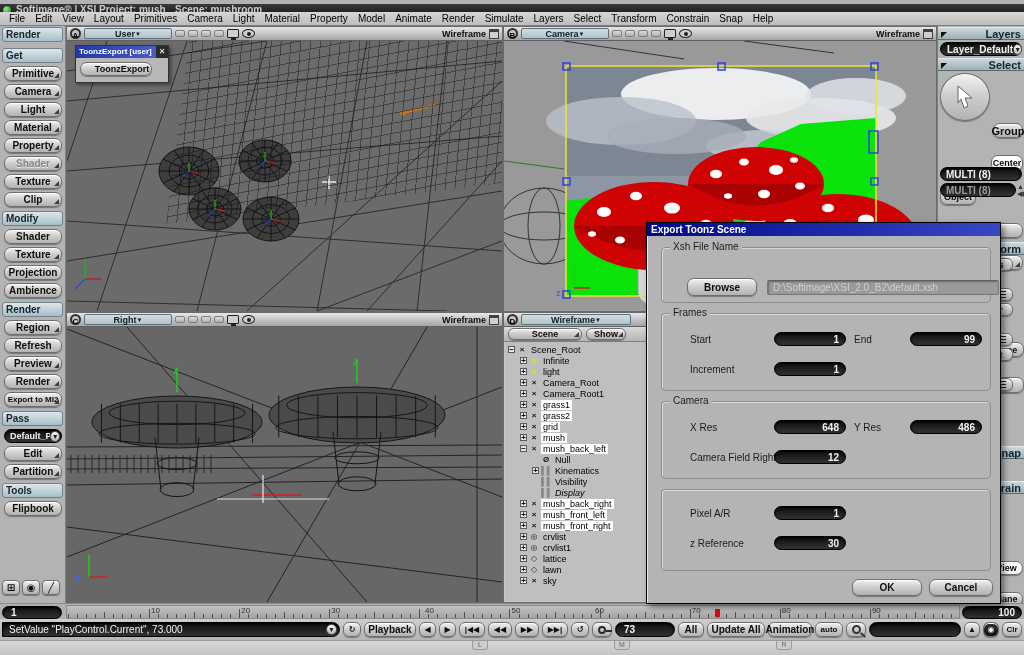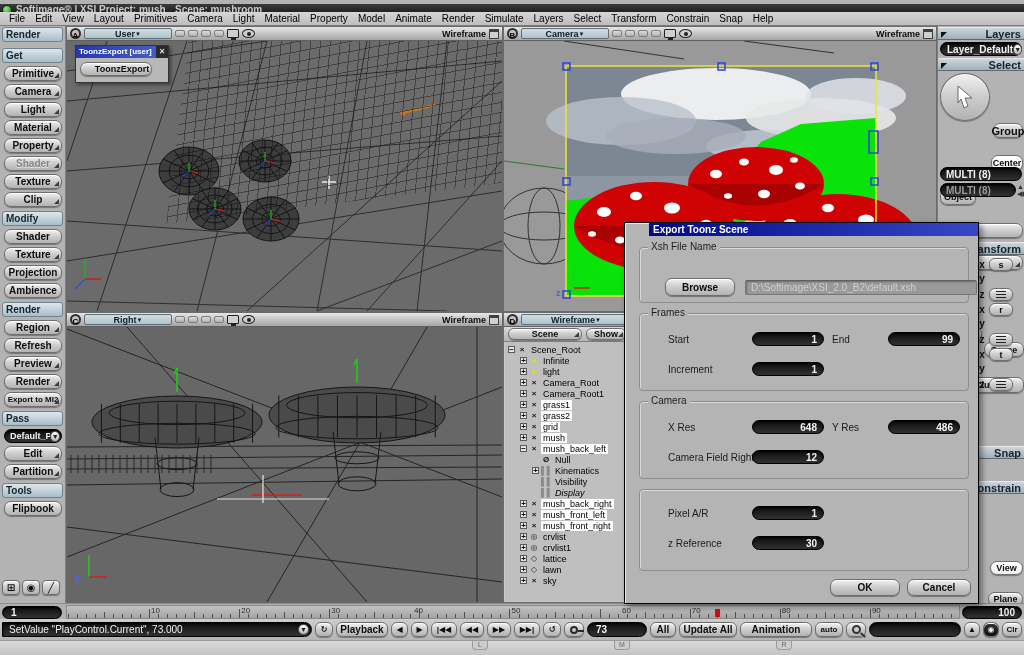--- a/index.html
+++ b/index.html
@@ -99,22 +99,22 @@
   .xfrow .axl { font-weight:bold; font-size:10px; width:8px; text-align:center; }
   .xfrow .btn { width:24px; height:13px; border-radius:6px; font-size:9px; }
   .bars { display:inline-block; width:10px; }
   .bars i { display:block; height:1.5px; background:#222; margin:1.5px 0; }
   .ico-mag { width:9px; height:9px; border:2px solid #333; border-radius:50%; position:relative; }
   .ico-mag::after { content:""; position:absolute; left:6px; top:7px; width:6px; height:2px; background:#333; transform:rotate(40deg); }
   .ico-key { width:8px; height:8px; border:2px solid #2a2a2a; border-radius:50%; position:relative; }
   .ico-key::after { content:""; position:absolute; left:6px; top:2px; width:6px; height:2px; background:#2a2a2a; }
 
   
-  #dialog { left:624px; top:222px; width:355px; height:382px; background:#b4b4b4; border:1px solid #000;
-    box-shadow:1px 1px 0 #e8e8e8 inset, 3px 3px 6px rgba(0,0,0,.45); z-index:60;padding-left:24px; }
+  #dialog { left:646px; top:222px; width:355px; height:382px; background:#b4b4b4; border:1px solid #000;
+    box-shadow:1px 1px 0 #e8e8e8 inset, 3px 3px 6px rgba(0,0,0,.45); z-index:60; }
   #dialog .dtitle { height:13px; background:linear-gradient(90deg,#000a86,#3847c2); color:#fff; font-weight:bold;
     font-size:10px; line-height:13px; padding-left:4px; }
   .fs { position:absolute; border:1px solid #8d8d8d; border-radius:4px; box-shadow:1px 1px 0 #d9d9d9 inset; }
   .fs .leg { position:absolute; top:-7px; left:8px; background:#b4b4b4; padding:0 3px; font-size:10px; color:#1c1c1c; }
   .dlabel { position:absolute; font-size:10px; color:#1a1a1a; }
   .dpill { position:absolute; width:72px; height:14px; border-radius:8px; }
   #dlg-path { position:absolute; left:105px; top:32px; width:232px; height:15px; background:#9a9a9a;
     border:1px solid #777; border-top-color:#5f5f5f; border-radius:2px; color:#cfcfcf; font-size:10px;
     line-height:14px; padding-left:5px; overflow:hidden; box-shadow:inset 1px 1px 2px rgba(0,0,0,.3); }
   #dlg-browse { position:absolute; left:25px; top:30px; width:70px; height:18px; }
@@ -982,23 +982,23 @@
         <div class="tick" style="left: 829.929px; height: 4px;"></div>
         <div class="tick" style="left: 838.939px; height: 4px;"></div>
         <div class="tick" style="left: 847.949px; height: 6px;"></div>
         <div class="tick" style="left: 856.96px; height: 4px;"></div>
         <div class="tick" style="left: 865.97px; height: 4px;"></div>
         <div class="tick" style="left: 874.98px; height: 4px;"></div>
         <div class="tick" style="left: 883.99px; height: 4px;"></div>
         <div class="tlabel" style="left: 84.0909px;">10</div>
         <div class="tlabel" style="left: 174.192px;">20</div>
         <div class="tlabel" style="left: 264.293px;">30</div>
-        <div class="tlabel" style="left: 347px;">40</div>
+        <div class="tlabel" style="left: 358px;">40</div>
         <div class="tlabel" style="left: 444.495px;">50</div>
-        <div class="tlabel" style="left: 555px; text-align: center;">60</div>
+        <div class="tlabel" style="left: 528px; text-align: center;">60</div>
         <div class="tlabel" style="left: 624.697px;">70</div>
         <div class="tlabel" style="left: 714.798px;">80</div>
         <div class="tlabel" style="left: 804.899px;">90</div>
         <div id="playhead" style="left: 647.727px;"></div>
       </div>
     <div class="pill num" id="frame-end">100</div>
   </div>
 
   <div id="pbrow" class="abs">
     <div class="pill" id="status-pill">
@@ -1014,21 +1014,21 @@
         <div class="btn pbtn" style="font-size: 8px; width: 24px;">◀◀</div>
         <div class="btn pbtn" style="font-size: 8px; width: 24px;">▶▶</div>
         <div class="btn pbtn" style="font-size: 8px; width: 26px;">▶▶|</div>
         <div class="btn pbtn" style="font-size: 8px; width: 18px;">↺</div>
         <div class="btn pbtn" style="width: 20px;">
           <span class="ico-key"></span>
         </div>
         <div class="pill num" style="height: 15px; justify-content: flex-start; padding-left: 8px; width: 60px;">73</div>
         <div class="btn pbtn" style="width: 26px;">All</div>
         <div class="btn pbtn" style="width: 58px;">Update All</div>
-        <div class="btn pbtn" style="width: 72px;">Animation</div>
+        <div class="btn pbtn" style="width: 44px;">Animation</div>
         <div class="btn pbtn" style="font-size: 8px; width: 28px;">auto</div>
         <div class="btn pbtn" style="width: 20px;">
           <span class="ico-mag"></span>
         </div>
         <div class="pill num" style="height: 15px; justify-content: flex-start; padding-left: 8px; width: 92px;"></div>
         <div class="btn pbtn" style="font-size: 8px; width: 16px;">▲</div>
         <div class="btn pbtn" style="background: linear-gradient(rgb(51, 51, 51), rgb(17, 17, 17)); color: rgb(238, 238, 238); font-size: 8px; width: 16px;">◉</div>
         <div class="btn pbtn" style="font-size: 8px; width: 20px;">Clr</div>
       </div>
   </div>

